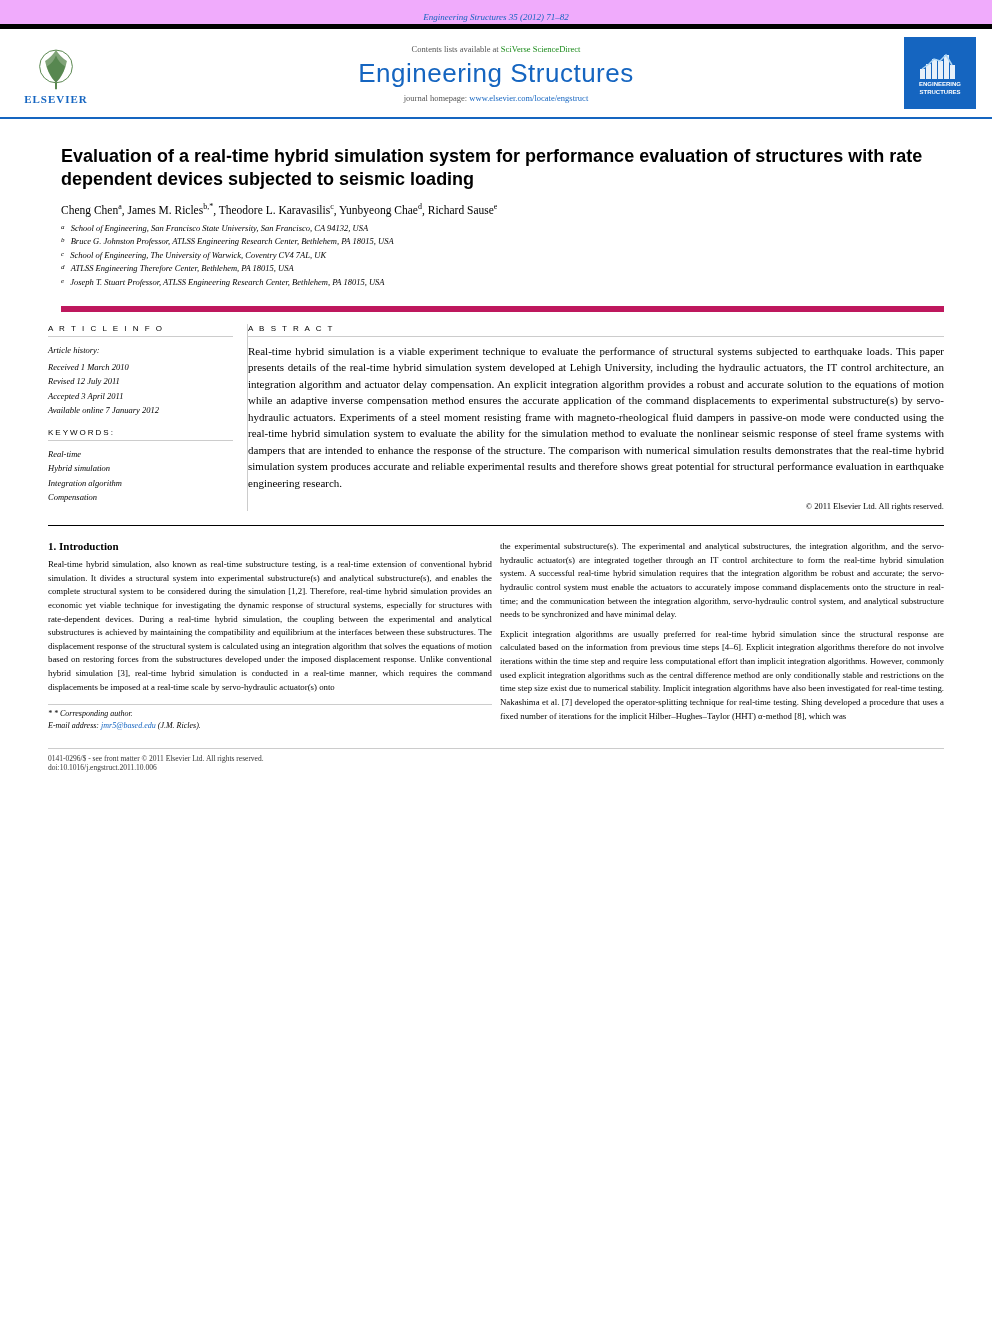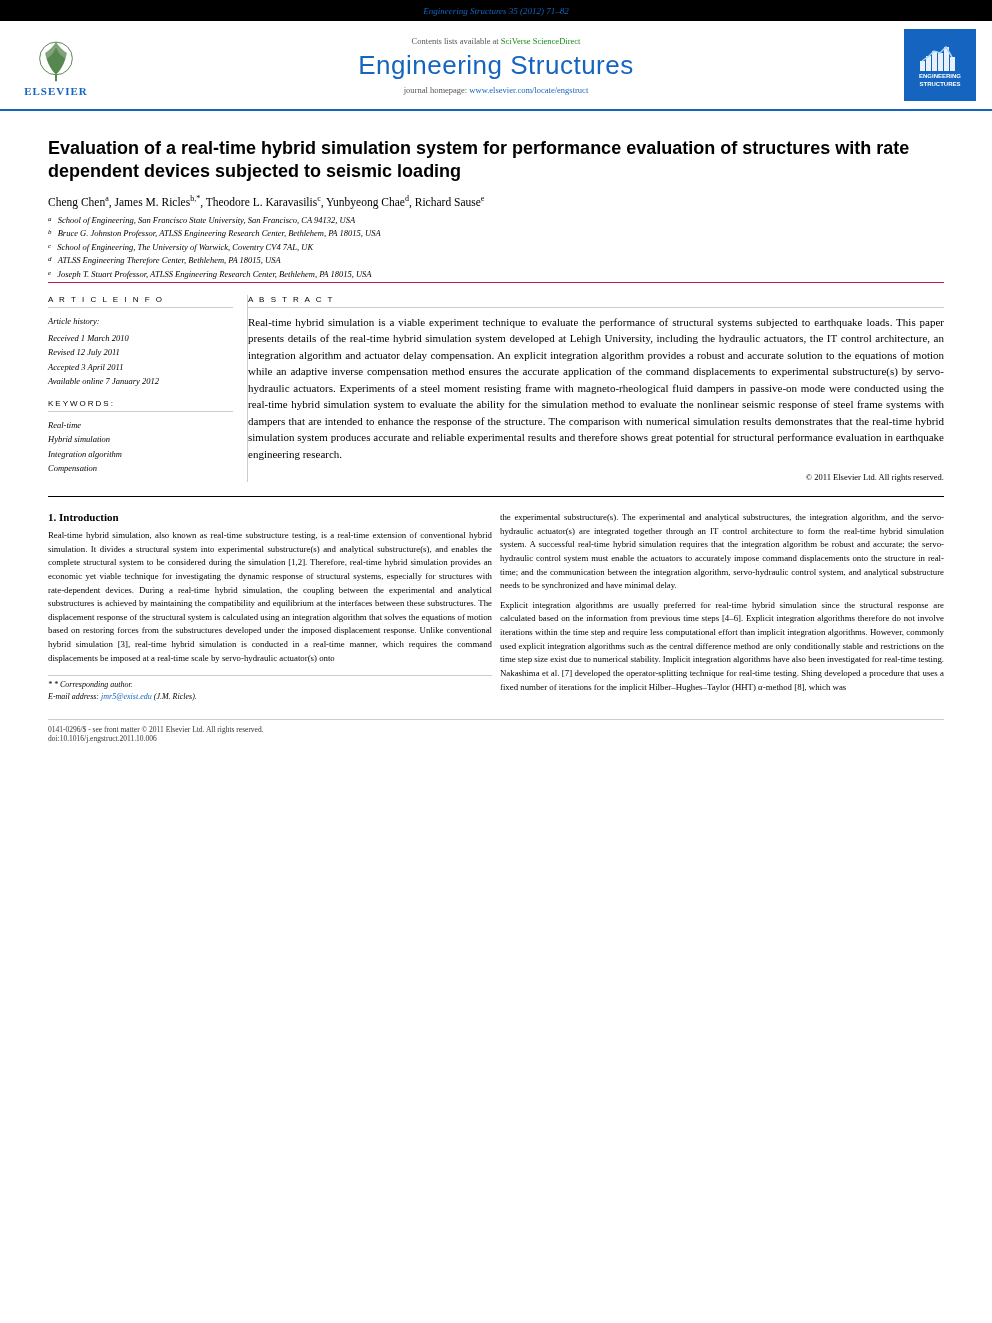--- a/index.html
+++ b/index.html
@@ -7,26 +7,26 @@
       font-family: 'Times New Roman', Times, serif;
       font-size: 10px;
       background: #fff;
       color: #000;
       width: 992px;
       min-height: 1323px;
     }
 
     
     .journal-top-bar {
-      background: #000000;
+      background: #f0abfc;
       text-align: center;
-      padding: 6px 0 2px 0;
+      padding: 12px 0 2px 0;
       font-size: 9px;
       color: #d32f2f;
-      border-bottom: 3px solid #000000;
+      border-bottom: 5px solid #000000;
     }
     .journal-top-bar span { color: #1565c0; font-style: italic; }
 
     
     .header-area {
       display: flex;
       align-items: center;
       padding: 8px 16px;
       border-bottom: 2px solid #1565c0;
       gap: 10px;
@@ -94,23 +94,23 @@
       line-height: 1.3;
     }
 
     
     .article-content {
       padding: 10px 48px;
     }
 
     
     .article-title-section {
-      margin: 16px 0 10px 0;
-      border-bottom: 1px solid #be185d;
-      padding-bottom: 0;
+      margin: 16px 0 10px 13px;
+      border-bottom: 6px solid #be185d;
+      padding-bottom: 16px;
     }
     .article-title {
       font-size: 18px;
       font-weight: bold;
       font-family: Arial, sans-serif;
       line-height: 1.3;
       margin-bottom: 10px;
     }
     .authors-line {
       font-size: 11.5px;
@@ -343,21 +343,21 @@
       <div class="body-text">
         Real-time hybrid simulation, also known as real-time substructure testing, is a real-time extension of conventional hybrid simulation. It divides a structural system into experimental substructure(s) and analytical substructure(s), and enables the complete structural system to be considered during the simulation [1,2]. Therefore, real-time hybrid simulation provides an economic yet viable technique for investigating the dynamic response of structural systems, especially for structures with rate-dependent devices. During a real-time hybrid simulation, the coupling between the experimental and analytical substructures is achieved by maintaining the compatibility and equilibrium at the interfaces between these substructures. The displacement response of the structural system is calculated using an integration algorithm that solves the equations of motion based on restoring forces from the substructures developed under the imposed displacement response. Unlike conventional hybrid simulation [3], real-time hybrid simulation is conducted in a real-time manner, which requires the command displacements be imposed at a real-time scale by servo-hydraulic actuator(s) onto
       </div>
 
       <div class="footnote-area">
         <div class="footnote-text">
           * <span>* Corresponding author.</span>
         </div>
         <div class="footnote-text">
           <span>E-mail address:</span>
-          <span style="color:#1565c0;">jmr5@exist.edu</span>
+          <span style="color:#1565c0;">jmr5@based.edu</span>
           <span>(J.M. Ricles).</span>
         </div>
       </div>
     </div>
 
     <div class="body-right">
       <div class="body-text">
         the experimental substructure(s). The experimental and analytical substructures, the integration algorithm, and the servo-hydraulic actuator(s) are integrated together through an IT control architecture to form the real-time hybrid simulation system. A successful real-time hybrid simulation requires that the integration algorithm be robust and accurate; the servo-hydraulic control system must enable the actuators to accurately impose command displacements onto the structure in real-time; and the communication between the integration algorithm, servo-hydraulic control system, and analytical substructure needs to be synchronized and have minimal delay.
       </div>
       <div class="body-text">

